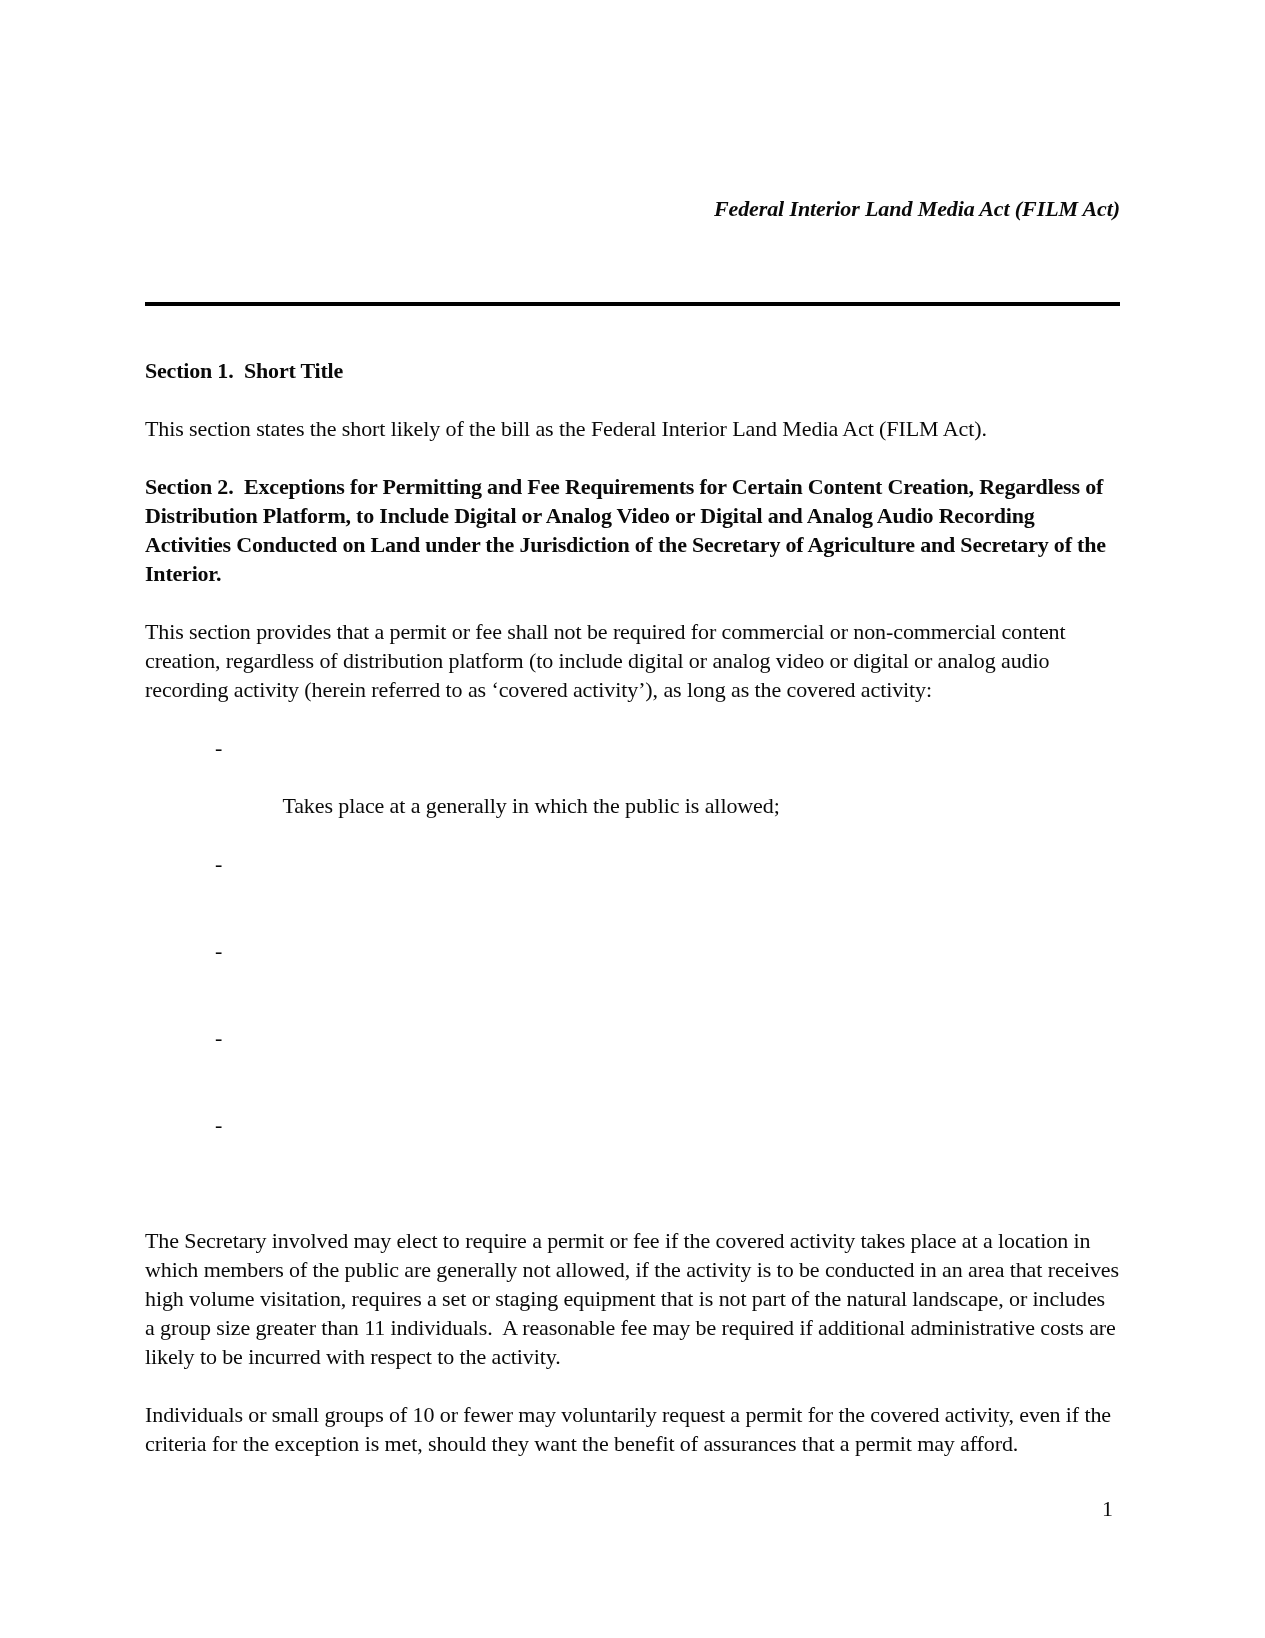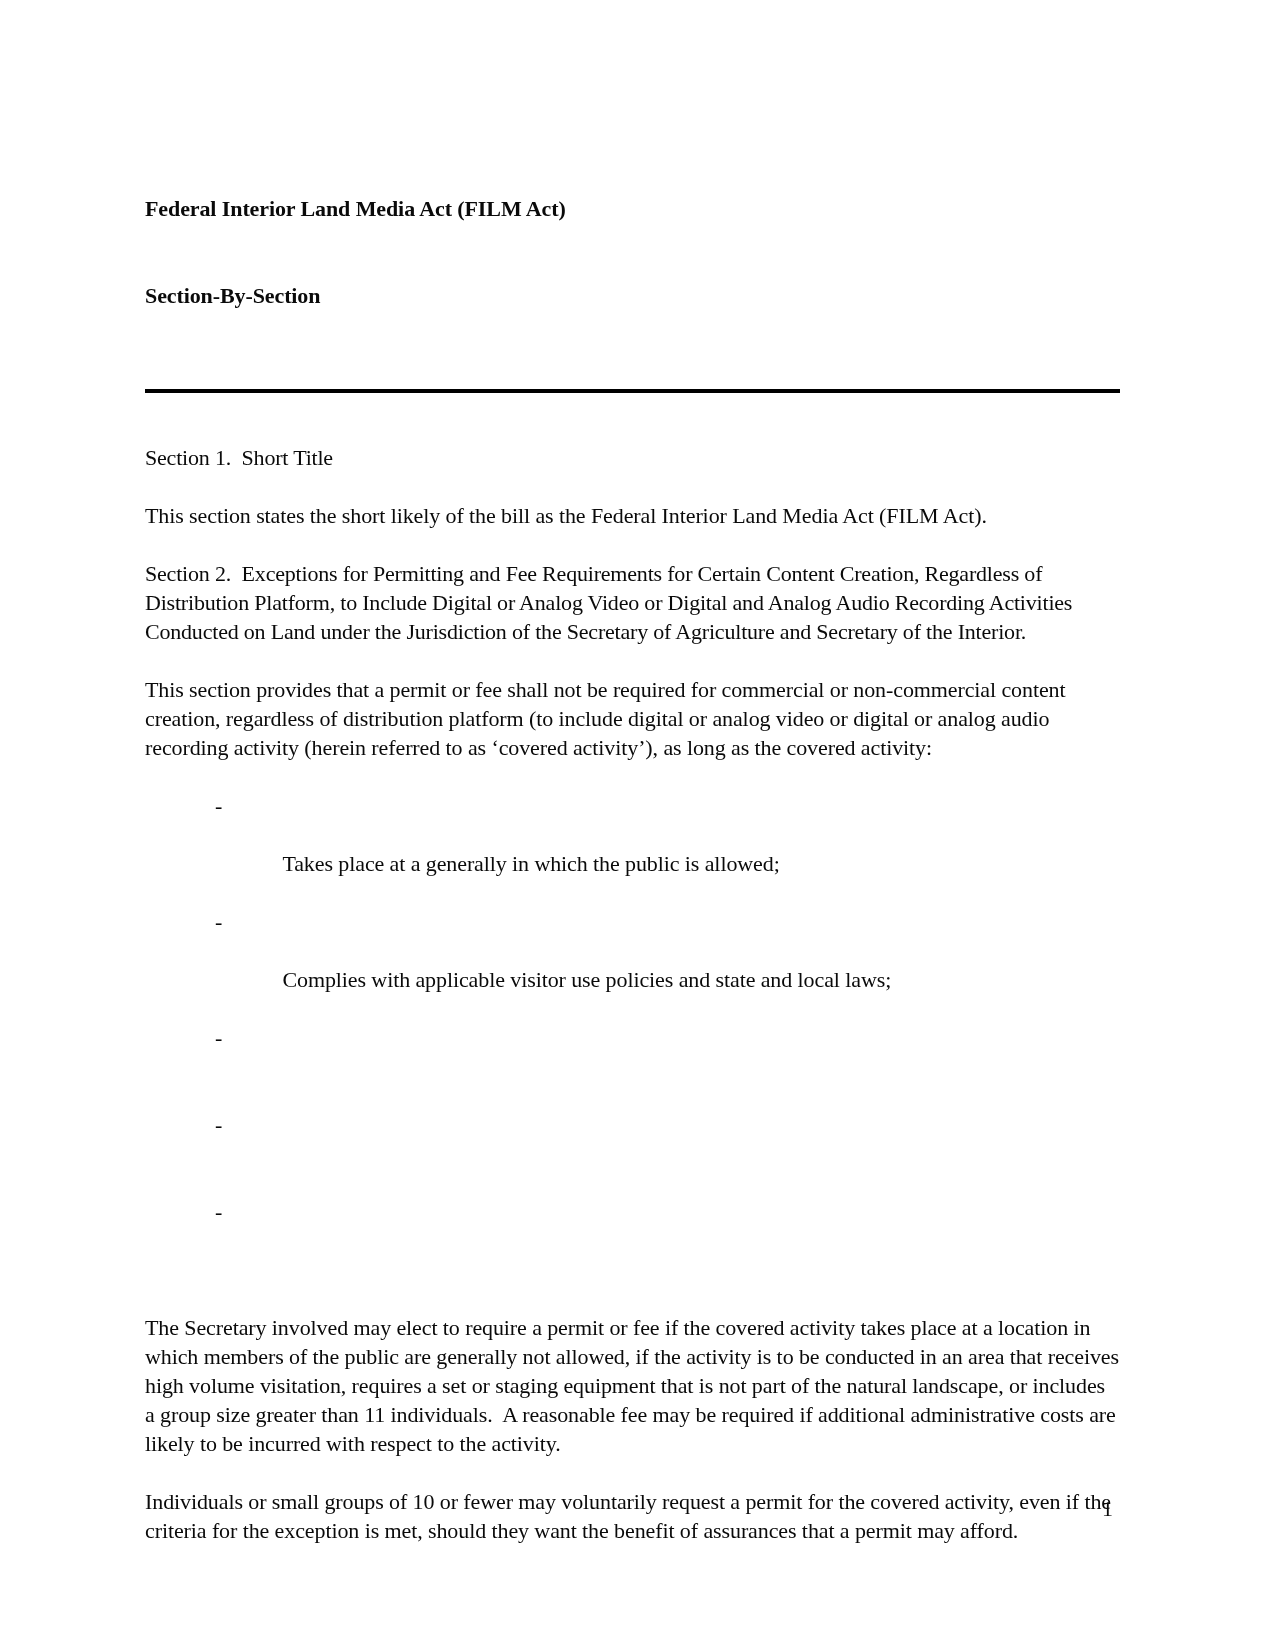--- a/index.html
+++ b/index.html
@@ -19,33 +19,34 @@
     padding: 136px 145px 0 145px;
   }
   .txt {
     font-size: 22px;
     line-height: 29px;
     letter-spacing: -0.1px;
     white-space: pre-wrap;
     margin: 0 0 29px 0;
   }
   .doc-title {
-    text-align: left;
+    text-align: right;
     font-weight: bold;
     margin-bottom: 21px;
+    font-style: italic;
   }
   .doc-title div { white-space: pre-wrap; }
   .rule {
     height: 4px;
     background: #000000;
     border: none;
     margin: 0 0 50px 0;
   }
   .heading {
-    font-weight: normal;
+    font-weight: bold;
     letter-spacing: -0.2px;
   }
   ul.bullets {
     list-style: none;
     margin: 0 0 29px 0;
     padding: 0;
   }
   ul.bullets li {
     position: relative;
     padding-left: 105px;
@@ -67,41 +68,39 @@
     line-height: 29px;
   }
 </style>
 </head>
 <body>
 
 <div class="page">
 
   <div class="txt doc-title">
     <div>Federal Interior Land Media Act (FILM Act)</div>
-    <div>Section-By-Section</div>
   </div>
 
   <div class="rule"></div>
 
   <div class="txt heading">Section 1.  Short Title</div>
 
   <div class="txt">This section states the short likely of the bill as the Federal Interior Land Media Act (FILM Act).</div>
 
   <div class="txt heading">Section 2.  Exceptions for Permitting and Fee Requirements for Certain Content Creation, Regardless of Distribution Platform, to Include Digital or Analog Video or Digital and Analog Audio Recording Activities Conducted on Land under the Jurisdiction of the Secretary of Agriculture and Secretary of the Interior.</div>
 
   <div class="txt">This section provides that a permit or fee shall not be required for commercial or non-commercial content creation, regardless of distribution platform (to include digital or analog video or digital or analog audio recording activity (herein referred to as ‘covered activity’), as long as the covered activity:</div>
 
   <ul class="bullets">
     <li>
       <span class="dash">-</span>
       <span>Takes place at a generally in which the public is allowed;</span>
     </li>
     <li>
       <span class="dash">-</span>
-      <span>Complies with applicable visitor use policies and state and local laws;</span>
     </li>
     <li>
       <span class="dash">-</span>
     </li>
     <li>
       <span class="dash">-</span>
     </li>
     <li>
       <span class="dash">-</span>
     </li>

